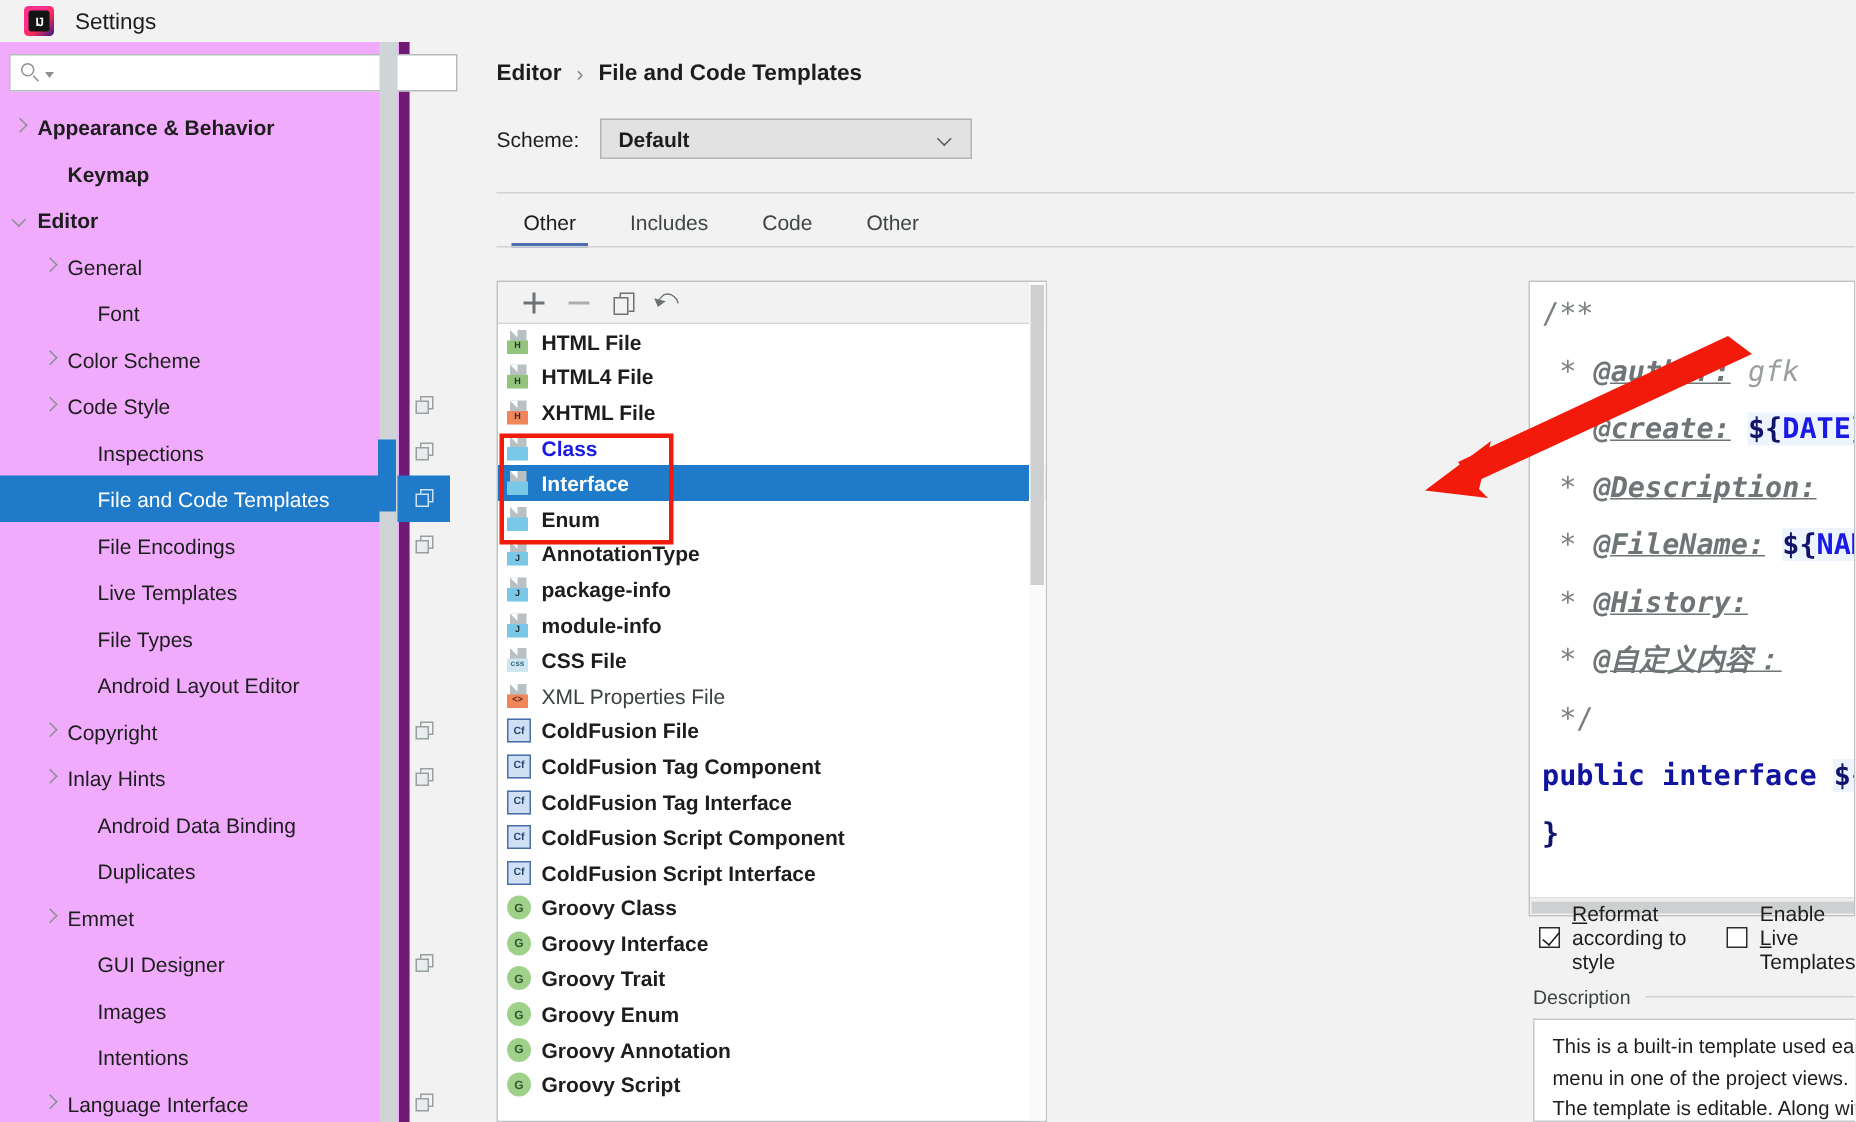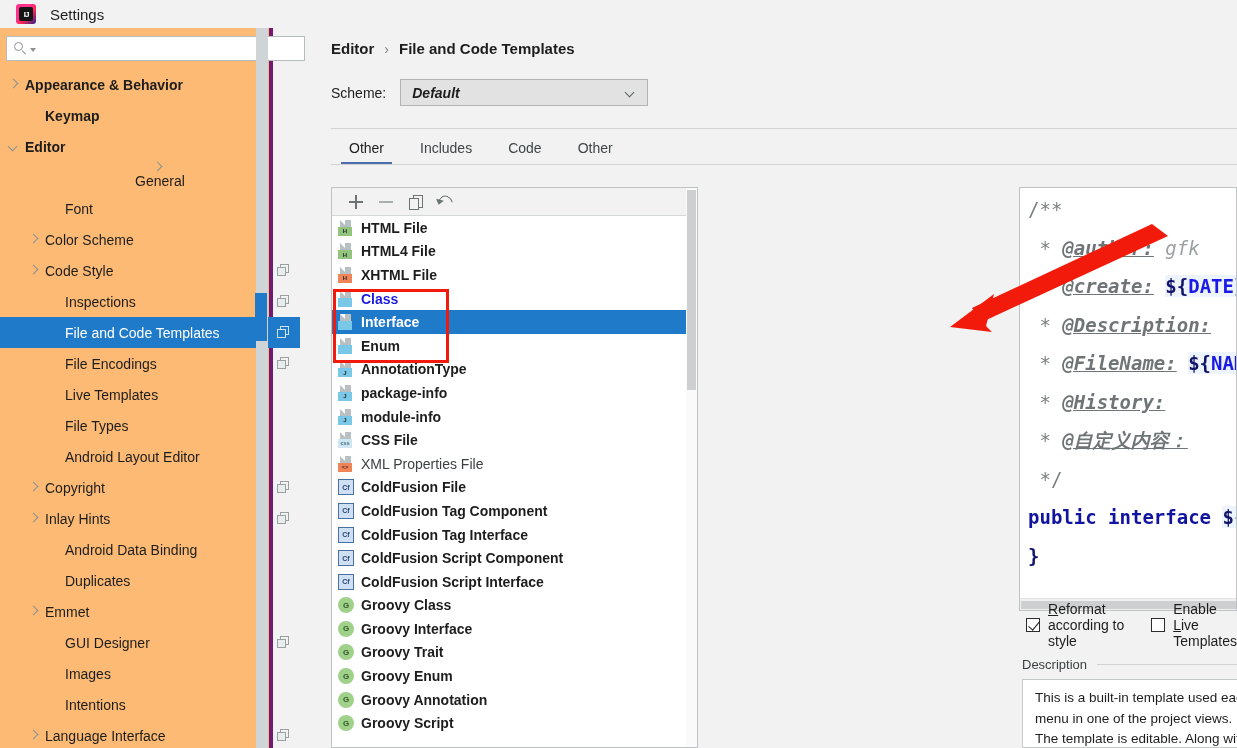--- a/index.html
+++ b/index.html
@@ -40,22 +40,22 @@
     color: #fff; font-size: 8px; font-weight: bold; z-index: 3;
     font-family: "Liberation Sans", sans-serif; letter-spacing: -1px;
   }
   #titlebar .title {
     margin-left: 14px; font-size: 15px; color: #1d1d1d;
   }
 
   
   #sidebar {
     position: absolute; left: 0; top: 28px; width: 273px; height: 720px;
-    background: #fdba74;
-    border-right: 4px solid #701a75;
+    background: #f0abfc;
+    border-right: 7px solid #701a75;
   }
   #search-wrap {
     padding: 8px 8px 6px 6px;
   }
   #search-box {
     width: 299px; height: 25px; background: #ffffff;
     border: 1px solid #b6bcbd;
     display: flex; align-items: center;
     padding-left: 6px;
   }
@@ -145,21 +145,20 @@
   }
   #scheme-row {
     position: absolute; left: 17px; top: 51px; display: flex; align-items: center;
   }
   #scheme-row .lbl { font-size: 14px; }
   #combo {
     margin-left: 14px; width: 248px; height: 27px;
     background: #e2e2e2; border: 1px solid #b4b4b4;
     display: flex; align-items: center; position: relative;
     padding-left: 11px;
-    font-style: italic;
   }
   #combo .val { font-size: 14px; font-weight: bold; }
   #combo .chev {
     position: absolute; right: 12px; top: 9px; width: 9px; height: 9px;
   }
   #combo .chev::before {
     content: ""; position: absolute; left: 0; top: 0; width: 6px; height: 6px;
     border-right: 1.5px solid #5a5f60; border-bottom: 1.5px solid #5a5f60;
     transform: rotate(45deg);
   }
@@ -392,21 +391,21 @@
           <span class="tlabel">Appearance &amp; Behavior</span>
         </div>
         <div class="tnode bold" style="padding-left: 28px;">
           <span class="arrow"></span>
           <span class="tlabel">Keymap</span>
         </div>
         <div class="tnode bold" style="padding-left: 8px;">
           <span class="arrow down"></span>
           <span class="tlabel">Editor</span>
         </div>
-        <div class="tnode" style="padding-left: 28px; flex-direction: column;">
+        <div class="tnode" style="padding-left: 28px;">
           <span class="arrow right"></span>
           <span class="tlabel">General</span>
         </div>
         <div class="tnode" style="padding-left: 48px;">
           <span class="arrow"></span>
           <span class="tlabel">Font</span>
         </div>
         <div class="tnode" style="padding-left: 28px;">
           <span class="arrow right"></span>
           <span class="tlabel">Color Scheme</span>

